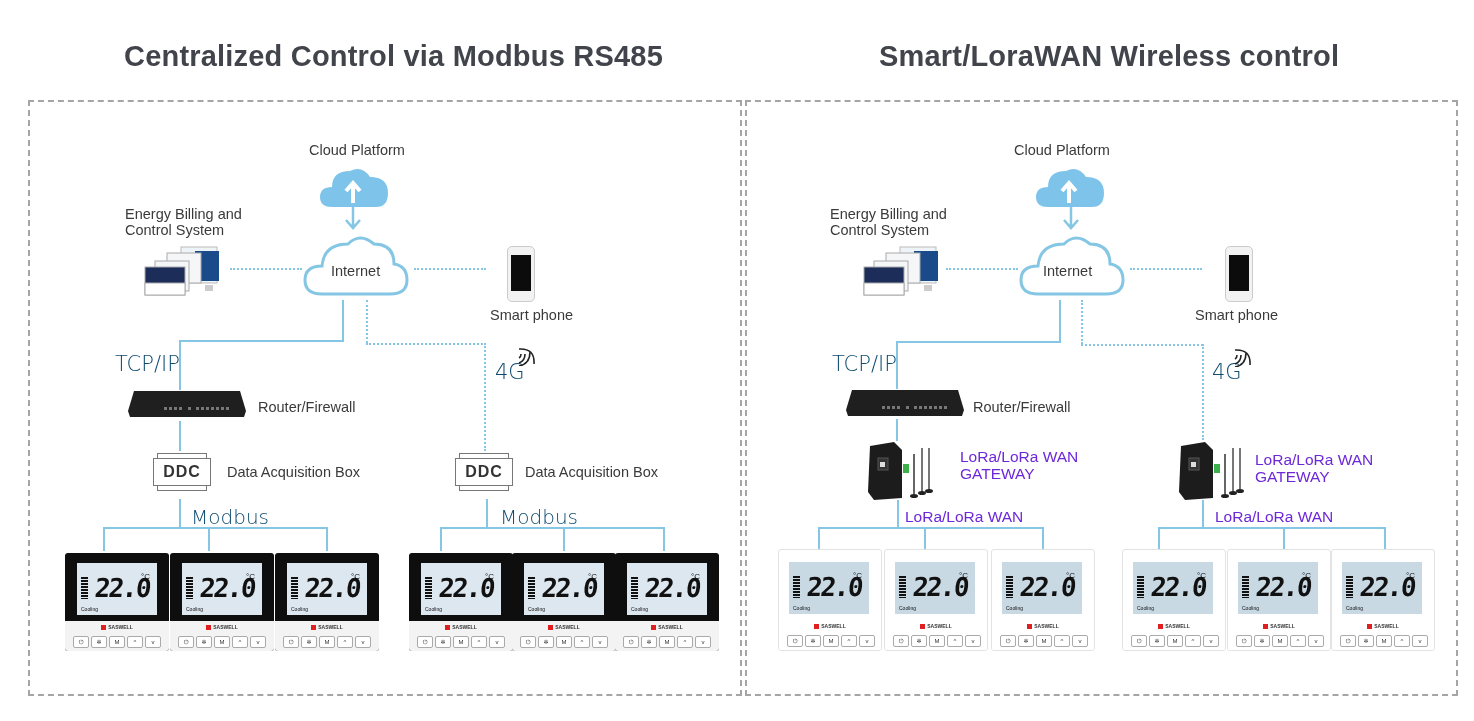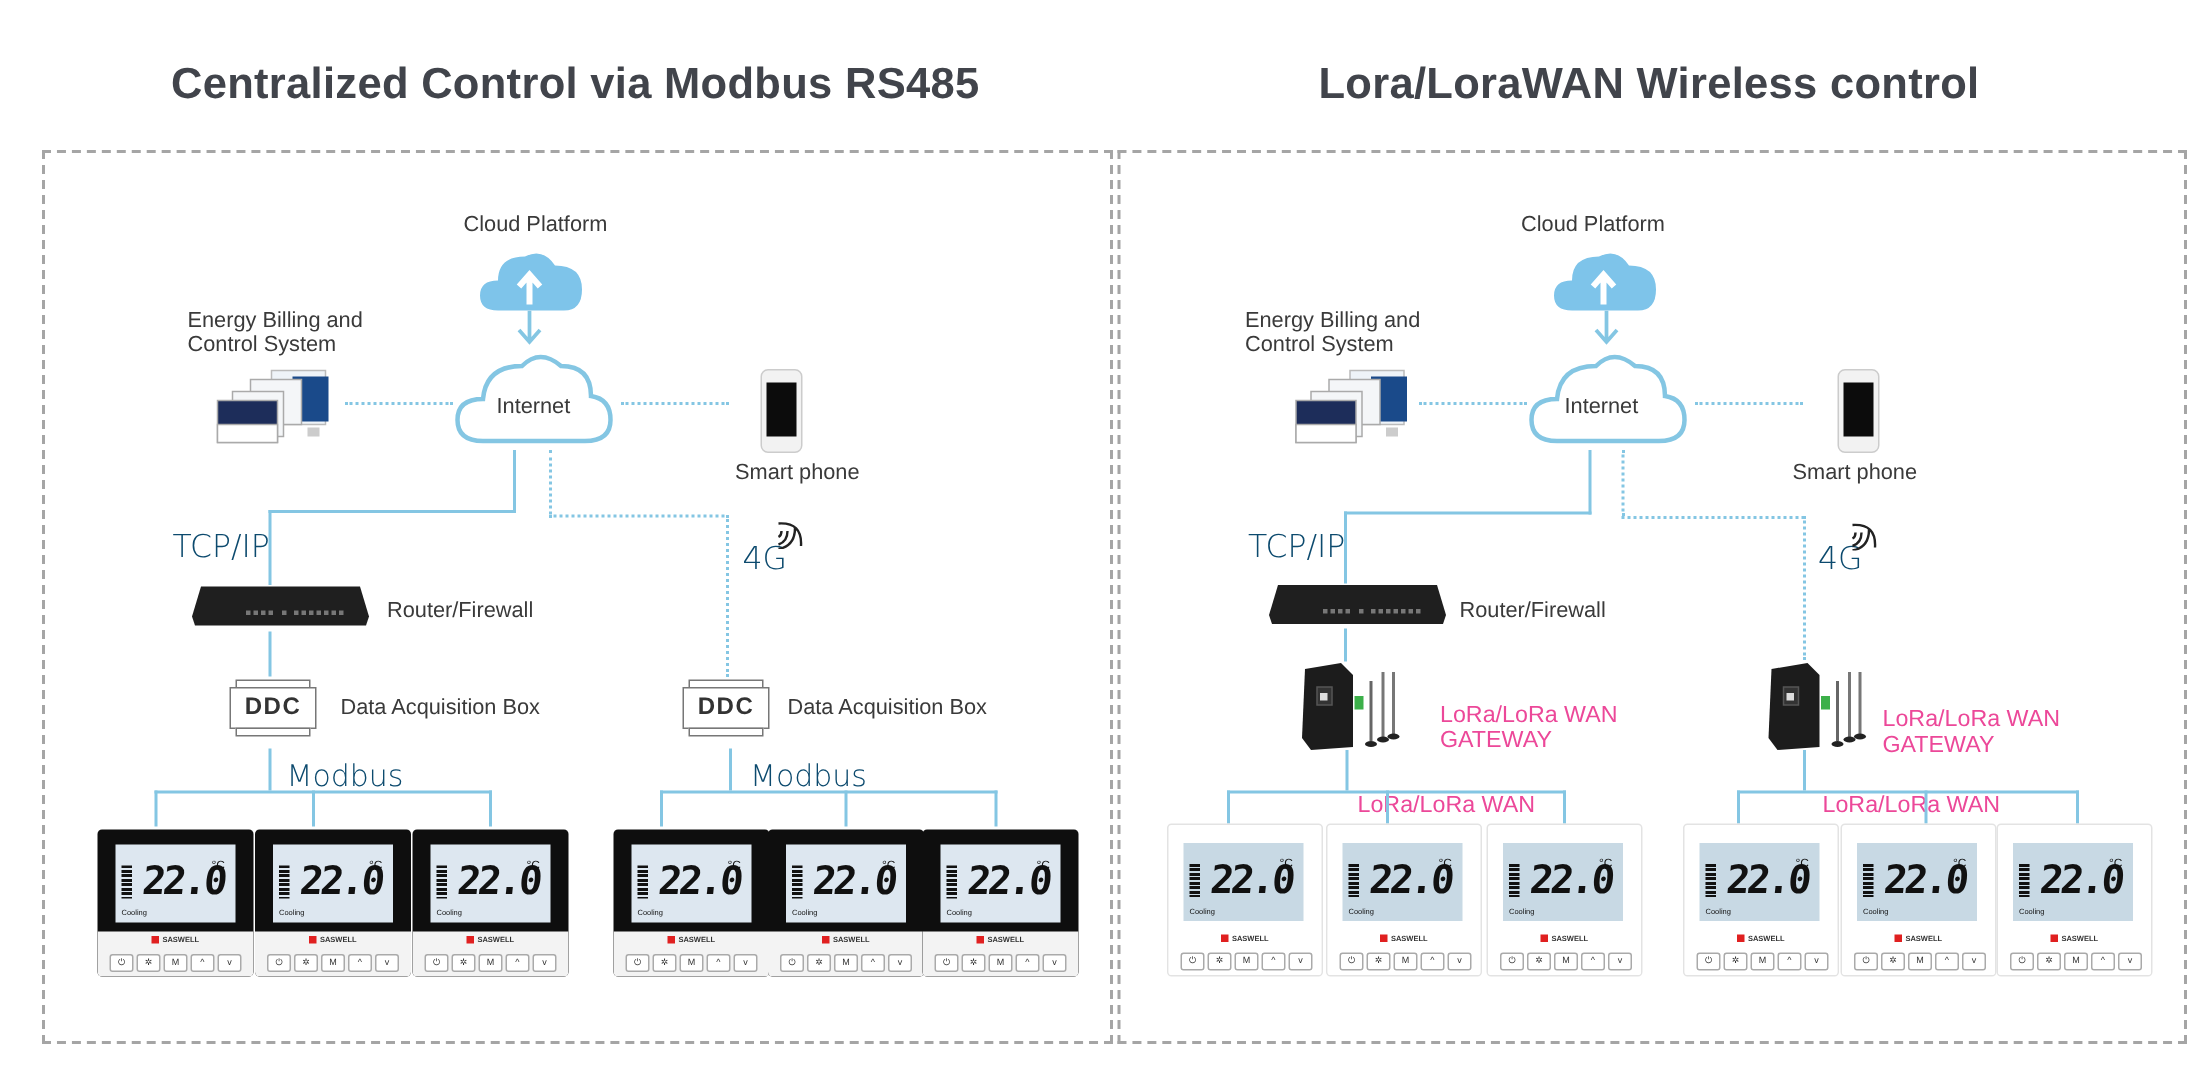--- a/index.html
+++ b/index.html
@@ -2,21 +2,21 @@
 <html><head>
 <meta charset="utf-8">
 <style>
   html,body{margin:0;padding:0;background:#fff;}
   body{width:1474px;height:721px;position:relative;overflow:hidden;font-family:"Liberation Sans",sans-serif;color:#3a3a3a;}
   .abs{position:absolute;}
   .title{position:absolute;top:40px;font-size:29px;font-weight:bold;color:#41444b;white-space:nowrap;letter-spacing:0.2px;}
   .panel{position:absolute;top:100px;height:596px;border:2px dashed #a5a5a5;box-sizing:border-box;}
   .lbl{position:absolute;font-size:14.5px;color:#3a3a3a;white-space:nowrap;line-height:16px;}
   .biglbl{position:absolute;font-size:21px;color:#0c4a6e;white-space:nowrap;font-family:"DejaVu Sans",sans-serif;font-weight:300;}
-  .midlbl{position:absolute;font-size:15.5px;color:#ec4899;white-space:nowrap;line-height:17px;margin-top:20px;}
+  .midlbl{position:absolute;font-size:15.5px;color:#6d28d9;white-space:nowrap;line-height:17px;}
   .line{position:absolute;background:#84c6e3;}
   .dot-h{position:absolute;height:0;border-top:2px dotted #84c6e3;}
   .dot-v{position:absolute;width:0;border-left:2px dotted #84c6e3;}
   .ddc{position:absolute;width:82px;height:38px;}
   .ddc .top,.ddc .bot{position:absolute;left:4px;width:48px;height:4px;border:1px solid #777;background:#fff;}
   .ddc .top{top:0;} .ddc .bot{bottom:0;}
   .ddc .mid{position:absolute;left:0;top:5px;width:56px;height:26px;border:1px solid #777;background:#fff;font-size:16px;font-weight:bold;color:#333;text-align:center;line-height:26px;letter-spacing:1px;}
   .router{position:absolute;width:120px;height:30px;}
   .thermo{position:absolute;width:104px;height:98px;border-radius:3px;overflow:hidden;}
   .thermo.black{background:#0e0e0e;}
@@ -33,22 +33,22 @@
   .thermo .brand::before{content:"";display:inline-block;width:5px;height:5px;background:#e02020;margin-right:2px;vertical-align:middle;}
   .thermo .btns{position:absolute;left:8px;bottom:3px;display:flex;gap:2px;}
   .thermo .btn{width:14px;height:10px;border:1px solid #aaa;border-radius:2px;background:#fff;font-size:6px;line-height:10px;text-align:center;color:#333;}
   .phone{position:absolute;width:26px;height:54px;background:#f2f2f2;border:1px solid #ccc;border-radius:5px;}
   .phone .scr{position:absolute;left:3px;top:8px;width:20px;height:36px;background:#0c0c0c;}
   .gateway{position:absolute;width:70px;height:62px;}
 </style>
 </head>
 <body>
 
-<div class="title" style="left:114px;">Centralized Control via Modbus RS485</div>
-<div class="title" style="left:879px;">Lora/LoraWAN Wireless control</div>
+<div class="title" style="left:124px;">Centralized Control via Modbus RS485</div>
+<div class="title" style="left:879px;">Smart/LoraWAN Wireless control</div>
 
 <div class="panel" style="left:28px;width:714px;"></div>
 <div class="panel" style="left:745px;width:713px;"></div>
 
 <div>
   <div class="lbl" style="left:309px;top:142px;">Cloud Platform</div>
   <svg class="abs" style="left:318px;top:163px;" width="72" height="48" viewBox="0 0 72 48">
     <path d="M14 44 Q2 44 2 34 Q2 24 14 24 Q14 8 32 8 Q44 2 52 14 Q70 14 70 30 Q70 44 58 44 Z" fill="#7ec4ea"></path>
     <path d="M35 40 V22 M28 28 L35 20 L42 28" stroke="#fff" stroke-width="4" fill="none"></path>
   </svg>

